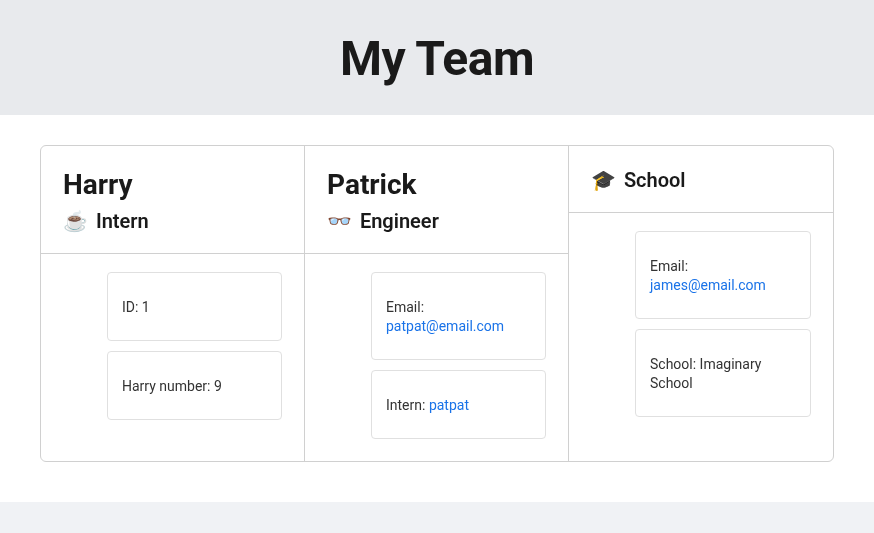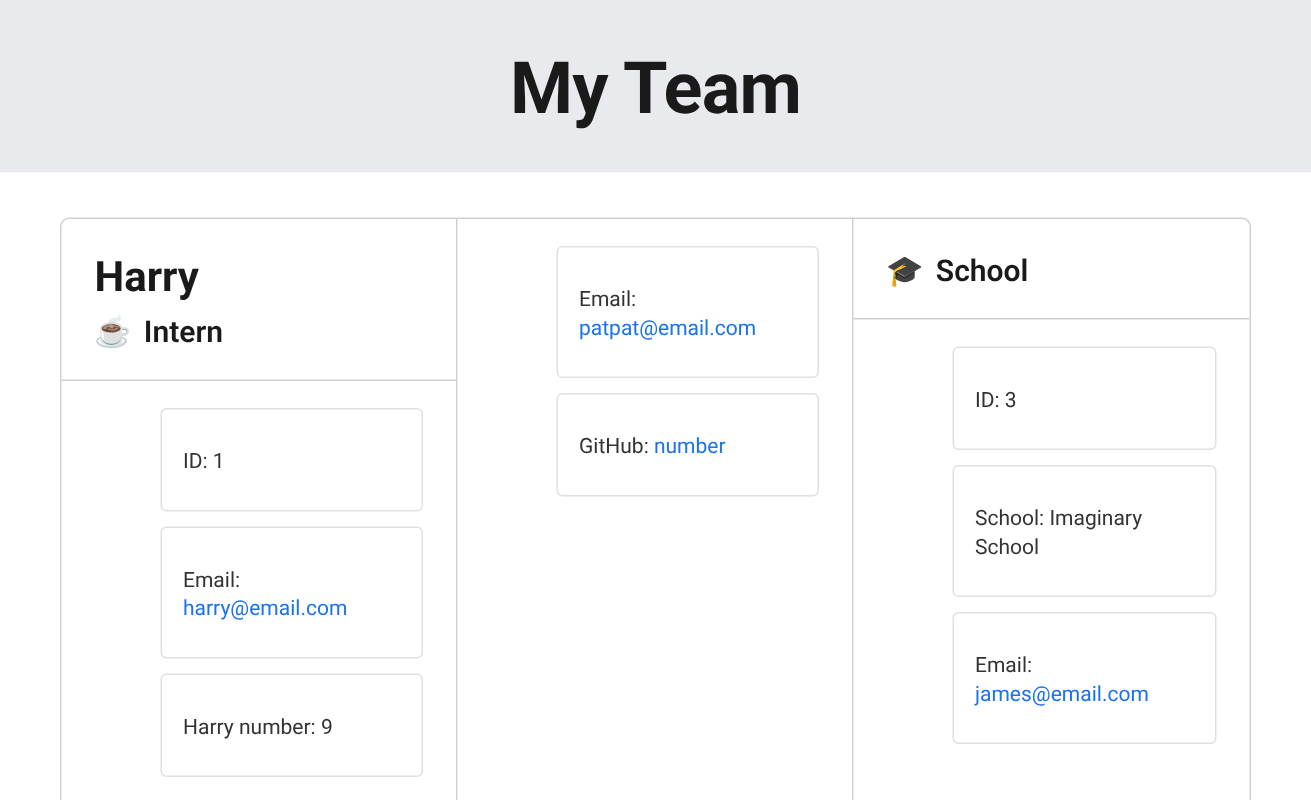--- a/index.html
+++ b/index.html
@@ -120,37 +120,42 @@
   <div class="member-card">
         <div class="member-header">
           <div class="member-name">Harry</div>
           <div class="member-role">
             <span class="role-icon">☕</span>
             <span>Intern</span>
           </div>
         </div>
         <div class="member-details">
           <div class="detail-box"><span class="detail-label">ID: </span><span class="detail-value">1</span></div>
-          <div class="detail-box"><span class="detail-label">Email: </span><span class="detail-value link">harry@email.com</span></div>
           <div class="detail-box"><span class="detail-label">Harry number: </span><span class="detail-value">9</span></div>
         </div>
       </div>
       <div class="member-card">
+        <div class="member-header">
+          <div class="member-name">Patrick</div>
+          <div class="member-role">
+            <span class="role-icon">👓</span>
+            <span>Engineer</span>
+          </div>
+        </div>
         <div class="member-details">
           <div class="detail-box"><span class="detail-label">Email: </span><span class="detail-value link">patpat@email.com</span></div>
-          <div class="detail-box"><span class="detail-label">GitHub: </span><span class="detail-value link">number</span></div>
+          <div class="detail-box"><span class="detail-label">Intern: </span><span class="detail-value link">patpat</span></div>
         </div>
       </div>
       <div class="member-card">
         <div class="member-header">
           <div class="member-role">
             <span class="role-icon">🎓</span>
             <span>School</span>
           </div>
         </div>
         <div class="member-details">
-          <div class="detail-box"><span class="detail-label">ID: </span><span class="detail-value">3</span></div>
+          <div class="detail-box"><span class="detail-label">Email: </span><span class="detail-value link">james@email.com</span></div>
           <div class="detail-box"><span class="detail-label">School: </span><span class="detail-value">Imaginary School</span></div>
-          <div class="detail-box"><span class="detail-label">Email: </span><span class="detail-value link">james@email.com</span></div>
         </div>
       </div>
     </div>
 </div>
 
 </body></html>

